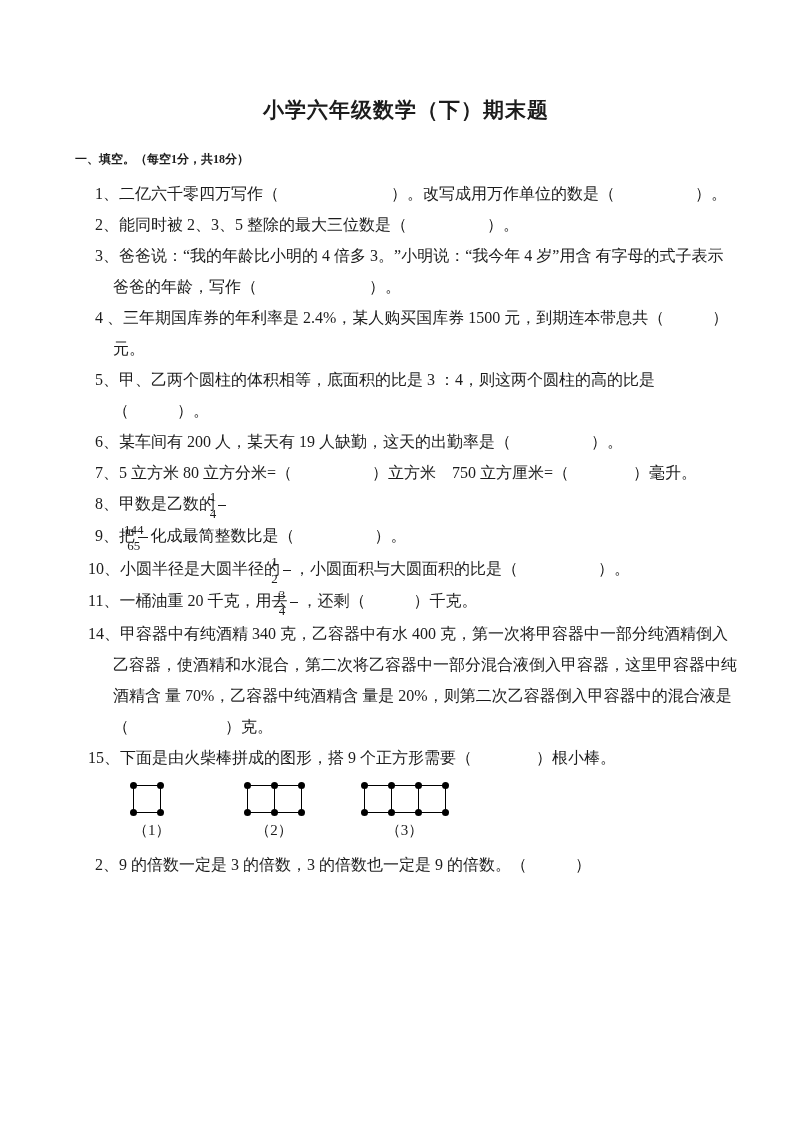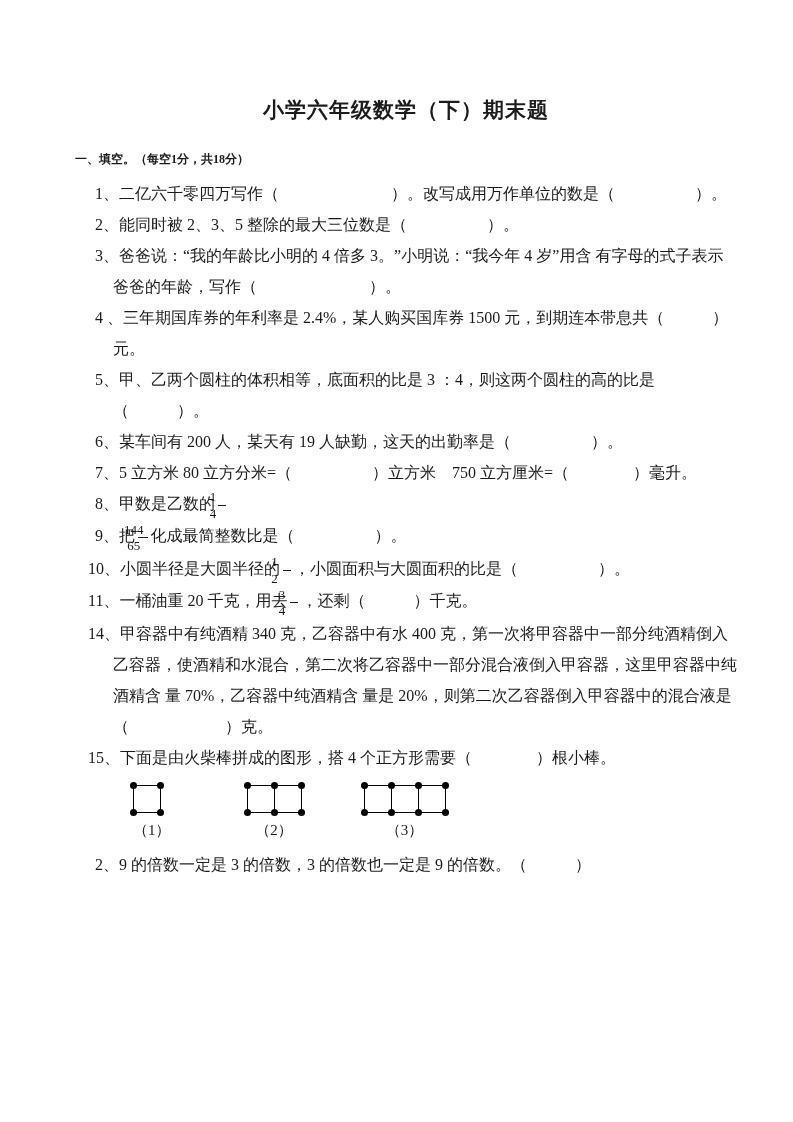--- a/index.html
+++ b/index.html
@@ -78,21 +78,21 @@
   <p class="item"><span>9、</span><span>把</span><span class="frac"><span class="fnum">144</span><span class="fden">65</span></span><span>化成最简整数比是（　　　　　）。</span></p>
 
   <p class="item two"><span>10、</span><span>小圆半径是大圆半径的</span><span class="frac"><span class="fnum">1</span><span class="fden">2</span></span><span>，小圆面积与大圆面积的比是（　　　　　）。</span></p>
 
   <p class="item two"><span>11、</span><span>一桶油重 20 千克，用去</span><span class="frac"><span class="fnum">3</span><span class="fden">4</span></span><span>，还剩（　　　）千克。</span></p>
 
 
 
   <p class="item two"><span>14、</span><span>甲容器中有纯酒精 340 克，乙容器中有水 400 克，第一次将甲容器中一部分纯酒精倒入乙容器，使酒精和水混合，第二次将乙容器中一部分混合液倒入甲容器，这里甲容器中纯酒精含 量 70%，乙容器中纯酒精含 量是 20%，则第二次乙容器倒入甲容器中的混合液是（　　　　　　）克。</span></p>
 
-  <p class="item two"><span>15、</span><span>下面是由火柴棒拼成的图形，搭 4 个正方形需要（　　　　）根小棒。</span></p>
+  <p class="item two"><span>15、</span><span>下面是由火柴棒拼成的图形，搭 9 个正方形需要（　　　　）根小棒。</span></p>
 
   <div class="figures">
       <div class="fig">
         <div class="sqrow">
           <div class="sq"></div>
           <div class="dot" style="left: -3px; top: -3px;"></div>
           <div class="dot" style="left: -3px; top: 24px;"></div>
           <div class="dot" style="left: 24px; top: -3px;"></div>
           <div class="dot" style="left: 24px; top: 24px;"></div>
         </div>

